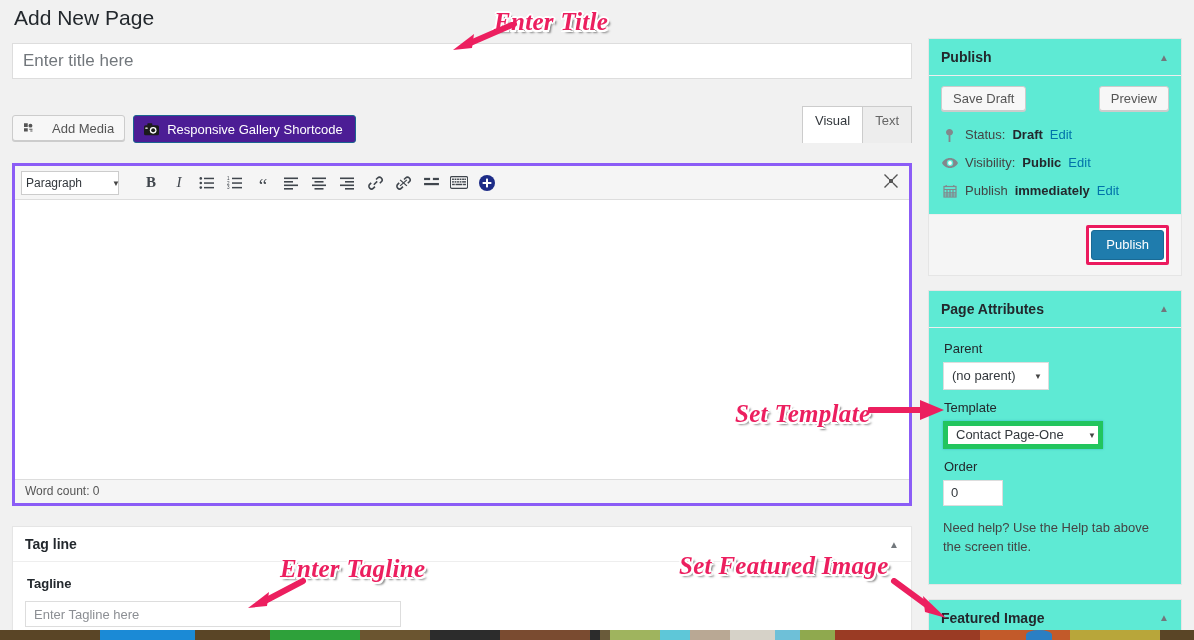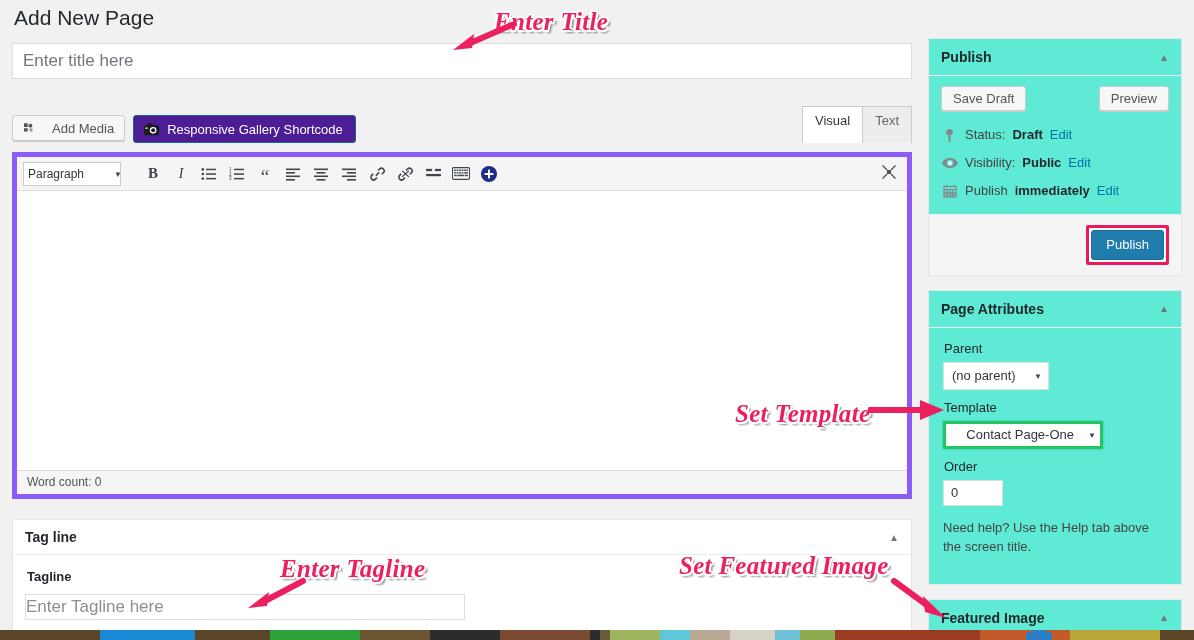--- a/index.html
+++ b/index.html
@@ -62,21 +62,21 @@
     display: flex; align-items: flex-end; height: 27px;
   }
   .et-tab {
     font-size: 13px; line-height: 1; padding: 7px 12px 16px;
     border: 1px solid #ccc; border-bottom: 0; margin-left: -1px;
     background: #ededed; color: #666; cursor: pointer;
     position: relative; top: 1px;
   }
   .et-tab.active { background: #fff; color: #32373c; border-color: #ccc; }
 
-  #editor-box { border: 5px solid #8b5cf6; background: #fff; }
+  #editor-box { border: 3px solid #8b5cf6; background: #fff; margin-top: 11px; }
   #mce-toolbar {
     display: flex; align-items: center; gap: 0;
     height: 34px; padding: 0 6px; background: #f5f5f5;
     border-bottom: 1px solid #ddd; position: relative;
   }
   #fmt-select {
     height: 24px; width: 98px; font-size: 12px; font-family: inherit;
     border: 1px solid #ccc; background: #fff; color: #32373c;
     padding: 0 4px; margin-right: 8px; appearance: none;
     background-image: none; position: relative; cursor: pointer;
@@ -110,22 +110,22 @@
     display: flex; align-items: center; justify-content: space-between;
     padding: 9px 12px; border-bottom: 1px solid #eee;
     font-size: 14px; font-weight: bold; color: #23282d; cursor: pointer;
   }
   .toggle-caret { font-size: 10px; color: #72777c; }
   .postbox-inner { padding: 12px; }
 
   #tagline-box { margin-top: 20px; }
   #tagline-label { font-size: 13px; font-weight: bold; display: block; margin: 2px 0 10px 2px; }
   #tagline-input {
-    width: 440px; height: 26px; border: 1px solid #ddd; background: #fff;
-    font-size: 17px; font-family: inherit; padding: 0 0; color: #32373c;
+    width: 376px; height: 26px; border: 1px solid #ddd; background: #fff;
+    font-size: 13px; font-family: inherit; padding: 0 8px; color: #32373c;
     outline: 0;
   }
   #tagline-input::placeholder { color: #8c8f94; opacity: 1; }
 
   
   #side-col { position: absolute; left: 928px; top: 38px; width: 254px; }
   .side-box { background: #5eead4; border: 1px solid #e5e5e5; margin-bottom: 14px; }
   .side-header {
     display: flex; align-items: center; justify-content: space-between;
     padding: 10px 12px; border-bottom: 1px solid #eee;
@@ -158,21 +158,21 @@
     font-size: 13px; font-family: inherit; padding: 5px 14px;
     border-radius: 3px; cursor: pointer; line-height: 1.4;
   }
 
   .attr-label { font-size: 13px; display: block; margin: 2px 0 6px 1px; color: #23282d; }
   .wp-select {
     font-family: inherit; font-size: 13px; color: #32373c; background: #fff;
     border: 1px solid #ddd; height: 28px; padding: 0 26px 0 8px;
     appearance: none; cursor: pointer; width: 106px;
   }
-  #template-select { width: 160px; border: 3px solid #22c55e; box-shadow: 0 0 2px rgba(30,140,190,.6); text-align: right; }
+  #template-select { width: 160px; border: 5px solid #22c55e; box-shadow: 0 0 2px rgba(30,140,190,.6); }
   #order-input {
     width: 60px; height: 26px; border: 1px solid #ddd; padding: 0 7px;
     font-size: 13px; font-family: inherit; color: #32373c; outline: 0;
   }
   .help-text { font-size: 13px; color: #444; line-height: 1.5; margin-top: 12px; }
 
   
   .anno {
     position: absolute; font-family: Liberation Serif, serif;
     font-weight: bold; font-style: italic; font-size: 25px;

